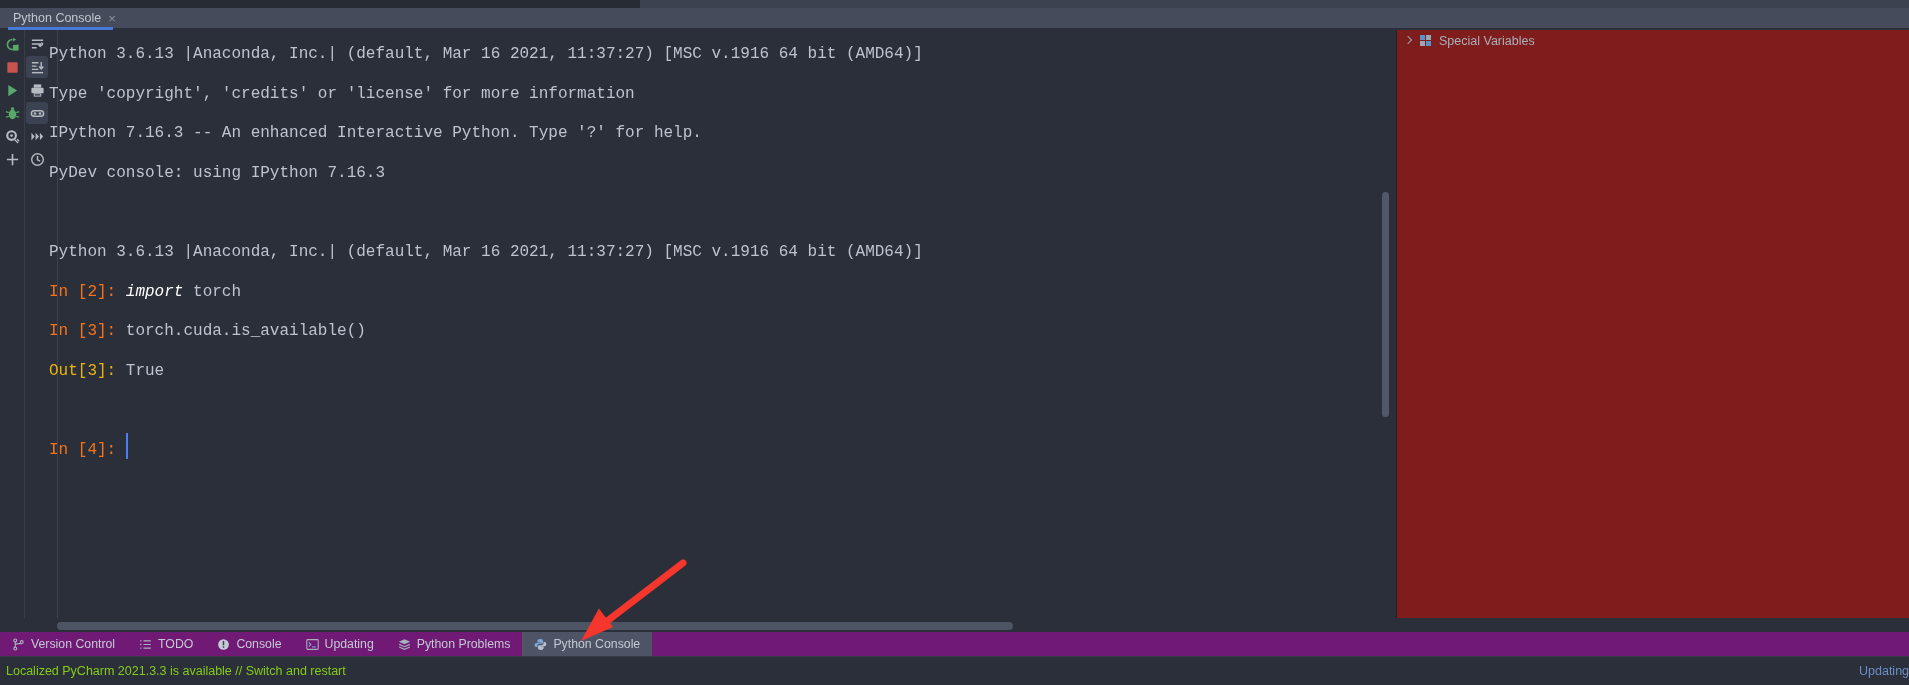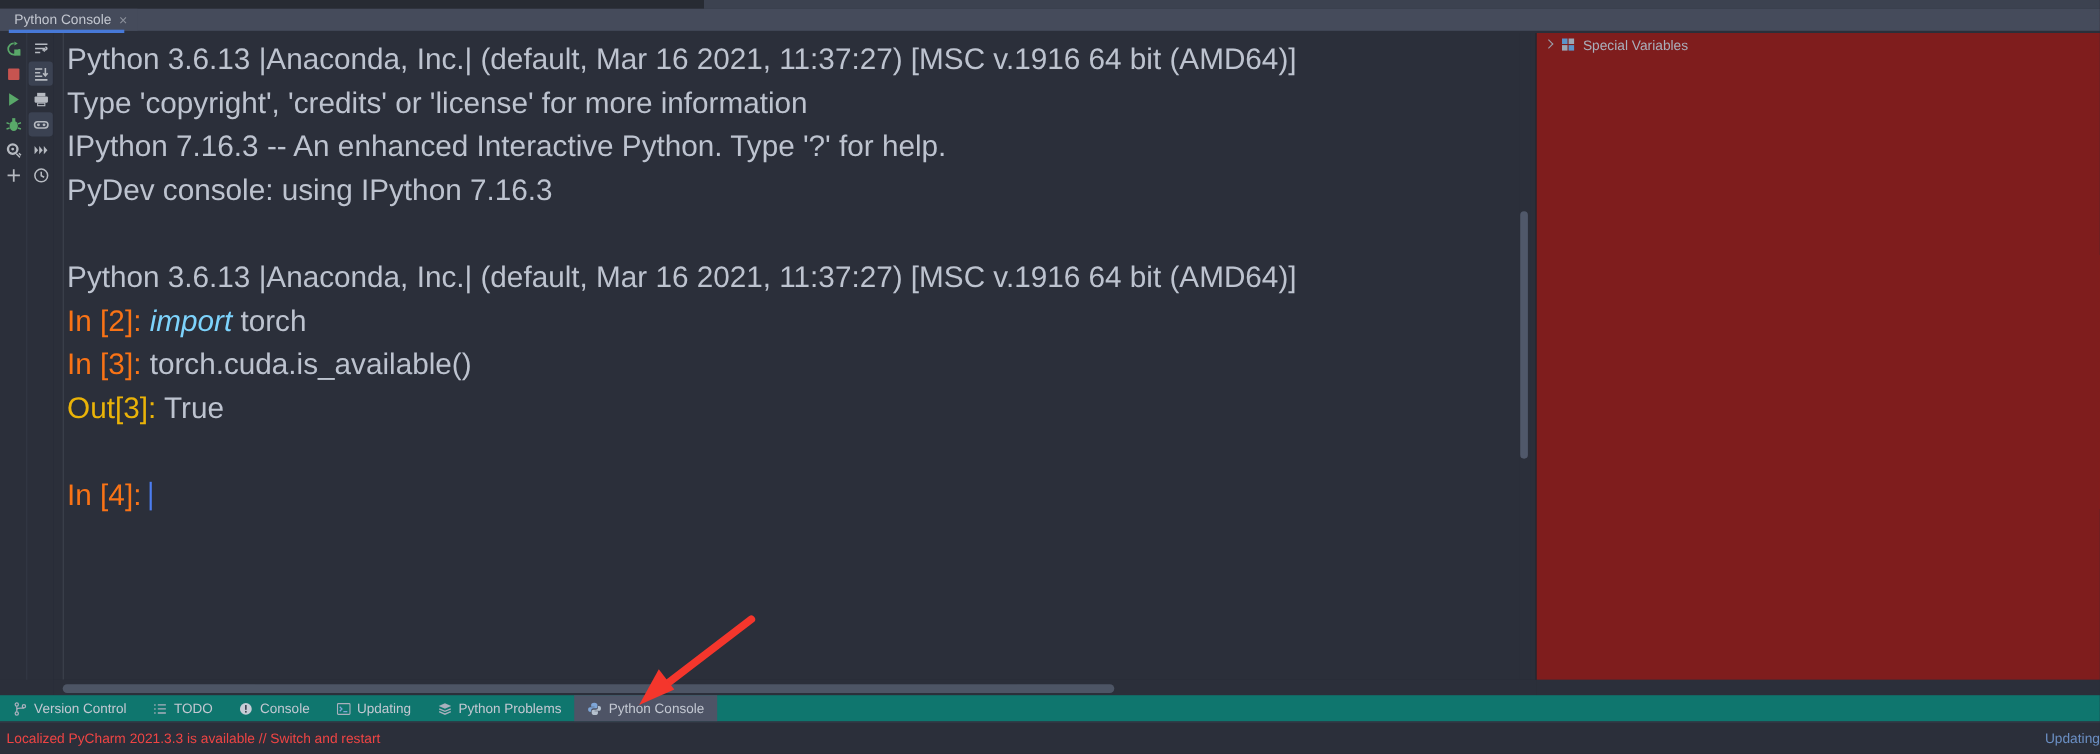--- a/index.html
+++ b/index.html
@@ -70,34 +70,34 @@
     width: 1348px; height: 588px;
     background: #2b2f3a;
     overflow: hidden;
   }
   .console-gutter {
     position: absolute; left: 0; top: 0; width: 9px; height: 588px;
     background: #2b2f3a;
     border-right: 1px solid #3d424e;
   }
   .console-text {
-    position: absolute; left: 12px; top: 0;
+    position: absolute; left: 0; top: 0;
     padding: 5px 0 0 0;
-    font-family: Liberation Sans, sans-serif;
-    font-size: 27px;
+    font-family: Liberation Mono, monospace;
+    font-size: 16px;
     line-height: 39.6px;
     white-space: pre;
     color: #b9bec9;
     letter-spacing: 0px;
   }
   .ln { display: block; height: 39.6px; padding-left: 0px; }
   .c-default { color: #bdc3cf; }
   .c-prompt-in { color: #f97316; }
   .c-prompt-out { color: #eab308; }
-  .c-keyword { color: #7dd3fc; font-style: italic; }
+  .c-keyword { color: #ffffff; font-style: italic; }
   .caret {
     display: inline-block; width: 2px; height: 26px;
     background: #4c7df0; vertical-align: -5px;
   }
 
   
   .vscroll-track {
     position: absolute; left: 1381px; top: 30px; width: 10px; height: 588px;
     background: #2b2f3a;
   }
@@ -154,21 +154,21 @@
     background: #2b2f3a;
   }
   .bottom-spacer-2 {
     position: absolute; left: 1397px; top: 618px; width: 512px; height: 14px;
     background: #2b2f3a;
   }
 
   
   .toolwin-bar {
     position: absolute; left: 0; top: 632px; width: 1909px; height: 24px;
-    background: #0f766e;
+    background: #701a75;
     display: flex; align-items: center;
   }
   .tw-item {
     display: flex; align-items: center; gap: 6px;
     height: 24px; padding: 0 12px;
     color: #c3c8d2; font-size: 12.3px; white-space: nowrap;
   }
   .tw-item.active { background: #4e5466; }
   .tw-item .glyph {
     display: inline-flex; align-items: center; justify-content: center;
@@ -176,21 +176,21 @@
   }
 
   
   .statusbar {
     position: absolute; left: 0; top: 656px; width: 1909px; height: 29px;
     background: #2b2f3a;
     display: flex; align-items: center; justify-content: space-between;
     padding: 0 0 0 6px;
     border-top: 1px solid #353a46;
   }
-  .status-left { color: #ef4444; font-size: 12.5px; }
+  .status-left { color: #84cc16; font-size: 12.5px; }
   .status-right {
     color: #6b8fc4; font-size: 12.5px;
     padding-right: 0px; margin-right: -6px;
     overflow: hidden; white-space: nowrap; width: 56px;
   }
 
   
   .annot { position: absolute; left: 0; top: 0; width: 1909px; height: 685px;
            pointer-events: none; }
 </style>

